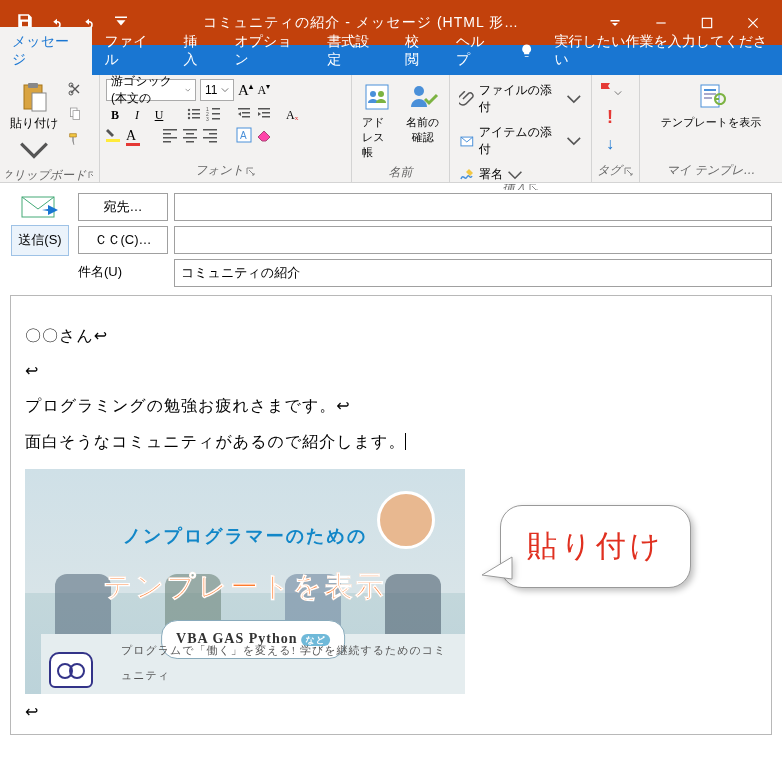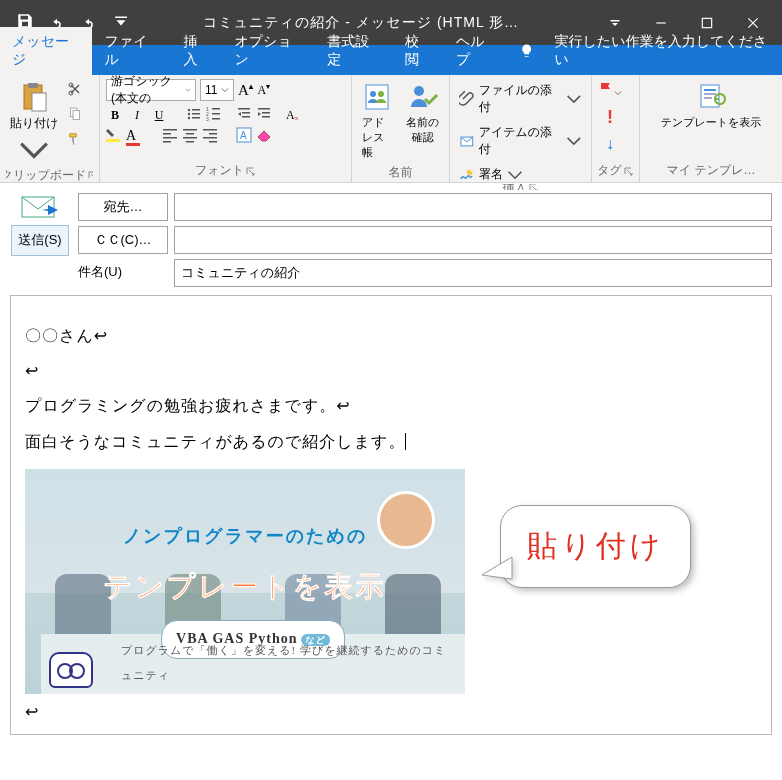--- a/index.html
+++ b/index.html
@@ -9,21 +9,21 @@
   height: 780px;
   background: #fff;
   overflow: hidden;
   position: relative;
   font-size: 12px;
 }
 
 
 .title-bar {
   height: 45px;
-  background: #404040;
+  background: #c2410c;
   color: #fff;
   display: flex;
   align-items: center;
   padding: 0 6px;
   gap: 34px;
 }
 .title-left { display:flex; gap: 14px; align-items:center; padding-left:10px; }
 .title-left .qat-icon { width:18px; height:18px; fill:#fff; }
 .title-text { flex:1; text-align:center; font-size:14px; letter-spacing:1px; overflow:hidden; white-space:nowrap; }
 .title-right { display:flex; gap:0; }
@@ -73,20 +73,21 @@
   text-align:center;
   font-size:12px;
   color:#666;
   padding: 3px 0;
   white-space:nowrap;
   overflow:hidden;
   display:flex;
   justify-content:center;
   align-items:center;
   gap:2px;
+  font-style:italic;
 }
 .group-body { flex:1; display:flex; align-items:flex-start; gap:4px; }
 .dialog-launcher { width:10px;height:10px; }
 .dialog-launcher svg{ width:10px;height:10px; fill:#888; }
 
 .big-btn { display:flex; flex-direction:column; align-items:center; justify-content:center; gap:2px; padding:2px 4px; font-size:12px; }
 .big-btn svg { width:32px; height:32px; }
 .small-btn { display:flex; align-items:center; gap:4px; font-size:12px; padding:1px 3px; }
 .small-btn svg { width:16px; height:16px; }
 

